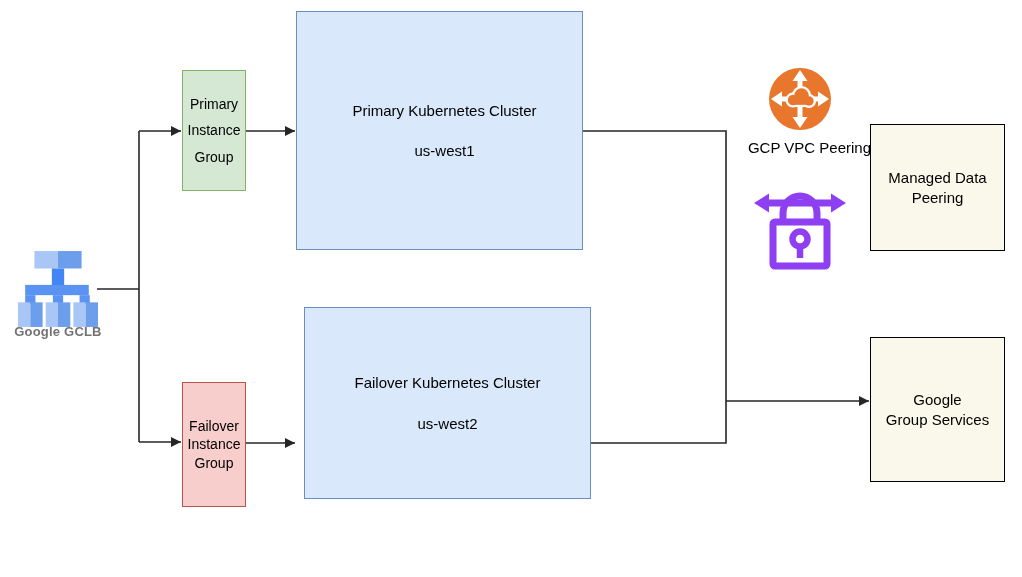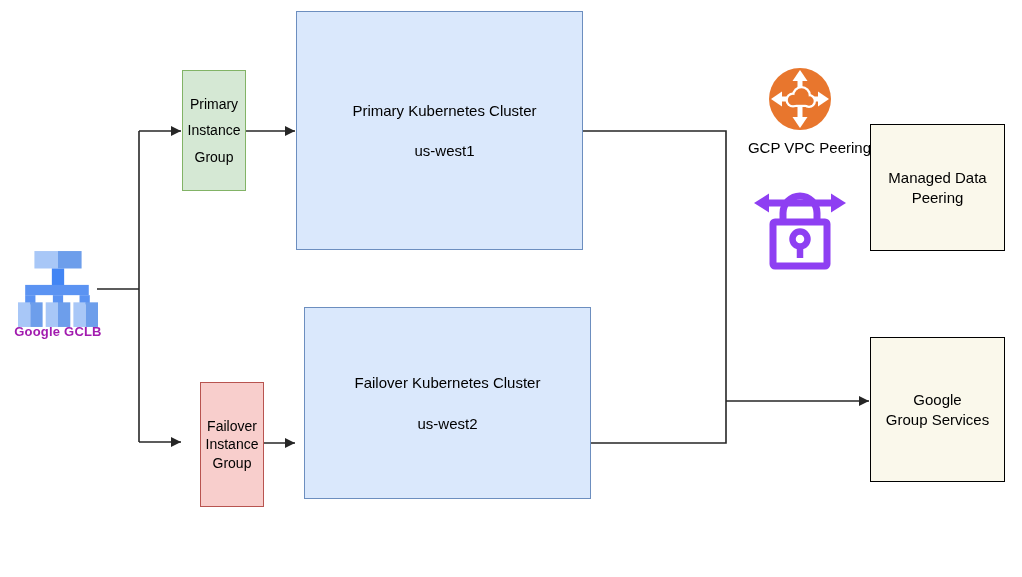--- a/index.html
+++ b/index.html
@@ -6,34 +6,34 @@
   body{font-family:"Liberation Sans", sans-serif; color:#000;}
   .canvas{position:relative;width:1022px;height:577px;background:#fff;overflow:hidden;}
   .connectors{position:absolute;left:0;top:0;width:1022px;height:577px;pointer-events:none;}
 
   .node{position:absolute;display:flex;flex-direction:column;align-items:center;justify-content:center;
         text-align:center;box-sizing:border-box;line-height:1.3;}
   .node .ln{display:block;}
 
   .ig{width:64px;font-size:14px;}
   .ig-primary{left:182px;top:70px;height:121px;background:#D5E8D4;border:1px solid #82B366;gap:8px;}
-  .ig-failover{left:200px;top:382px;height:125px;background:#F8CECC;border:1px solid #B85450;}
+  .ig-failover{left:182px;top:382px;height:125px;background:#F8CECC;border:1px solid #B85450;}
 
   .cluster{left:296px;width:287px;height:239px;background:#DAE8FC;border:1px solid #6C8EBF;
            font-size:15px;gap:21px;}
   .cluster-primary{top:11px;padding-left:10px;}
   .cluster-failover{top:307px;height:192px;margin-left:8px;}
 
   .dsvc{left:870px;width:135px;background:#FAF8EB;border:1px solid #000;font-size:15px;}
   .dsvc-managed{top:124px;height:127px;}
   .dsvc-google{top:337px;height:145px;}
 
   .gclb-icon{position:absolute;left:18px;top:251px;width:80px;height:76px;}
   .gclb-label{position:absolute;left:6px;top:324px;width:104px;text-align:center;
-              font-size:13px;font-weight:700;color:#a21caf;letter-spacing:.2px;}
+              font-size:13px;font-weight:700;color:#737373;letter-spacing:.2px;}
 
   .peering-icon{position:absolute;left:768px;top:67px;width:64px;height:64px;}
   .peering-label{position:absolute;left:731px;top:139px;width:140px;text-align:right;font-size:15px;}
 
   .lock-icon{position:absolute;left:752px;top:176px;width:96px;height:96px;}
 </style>
 </head>
 <body>
 
 <div class="canvas">

